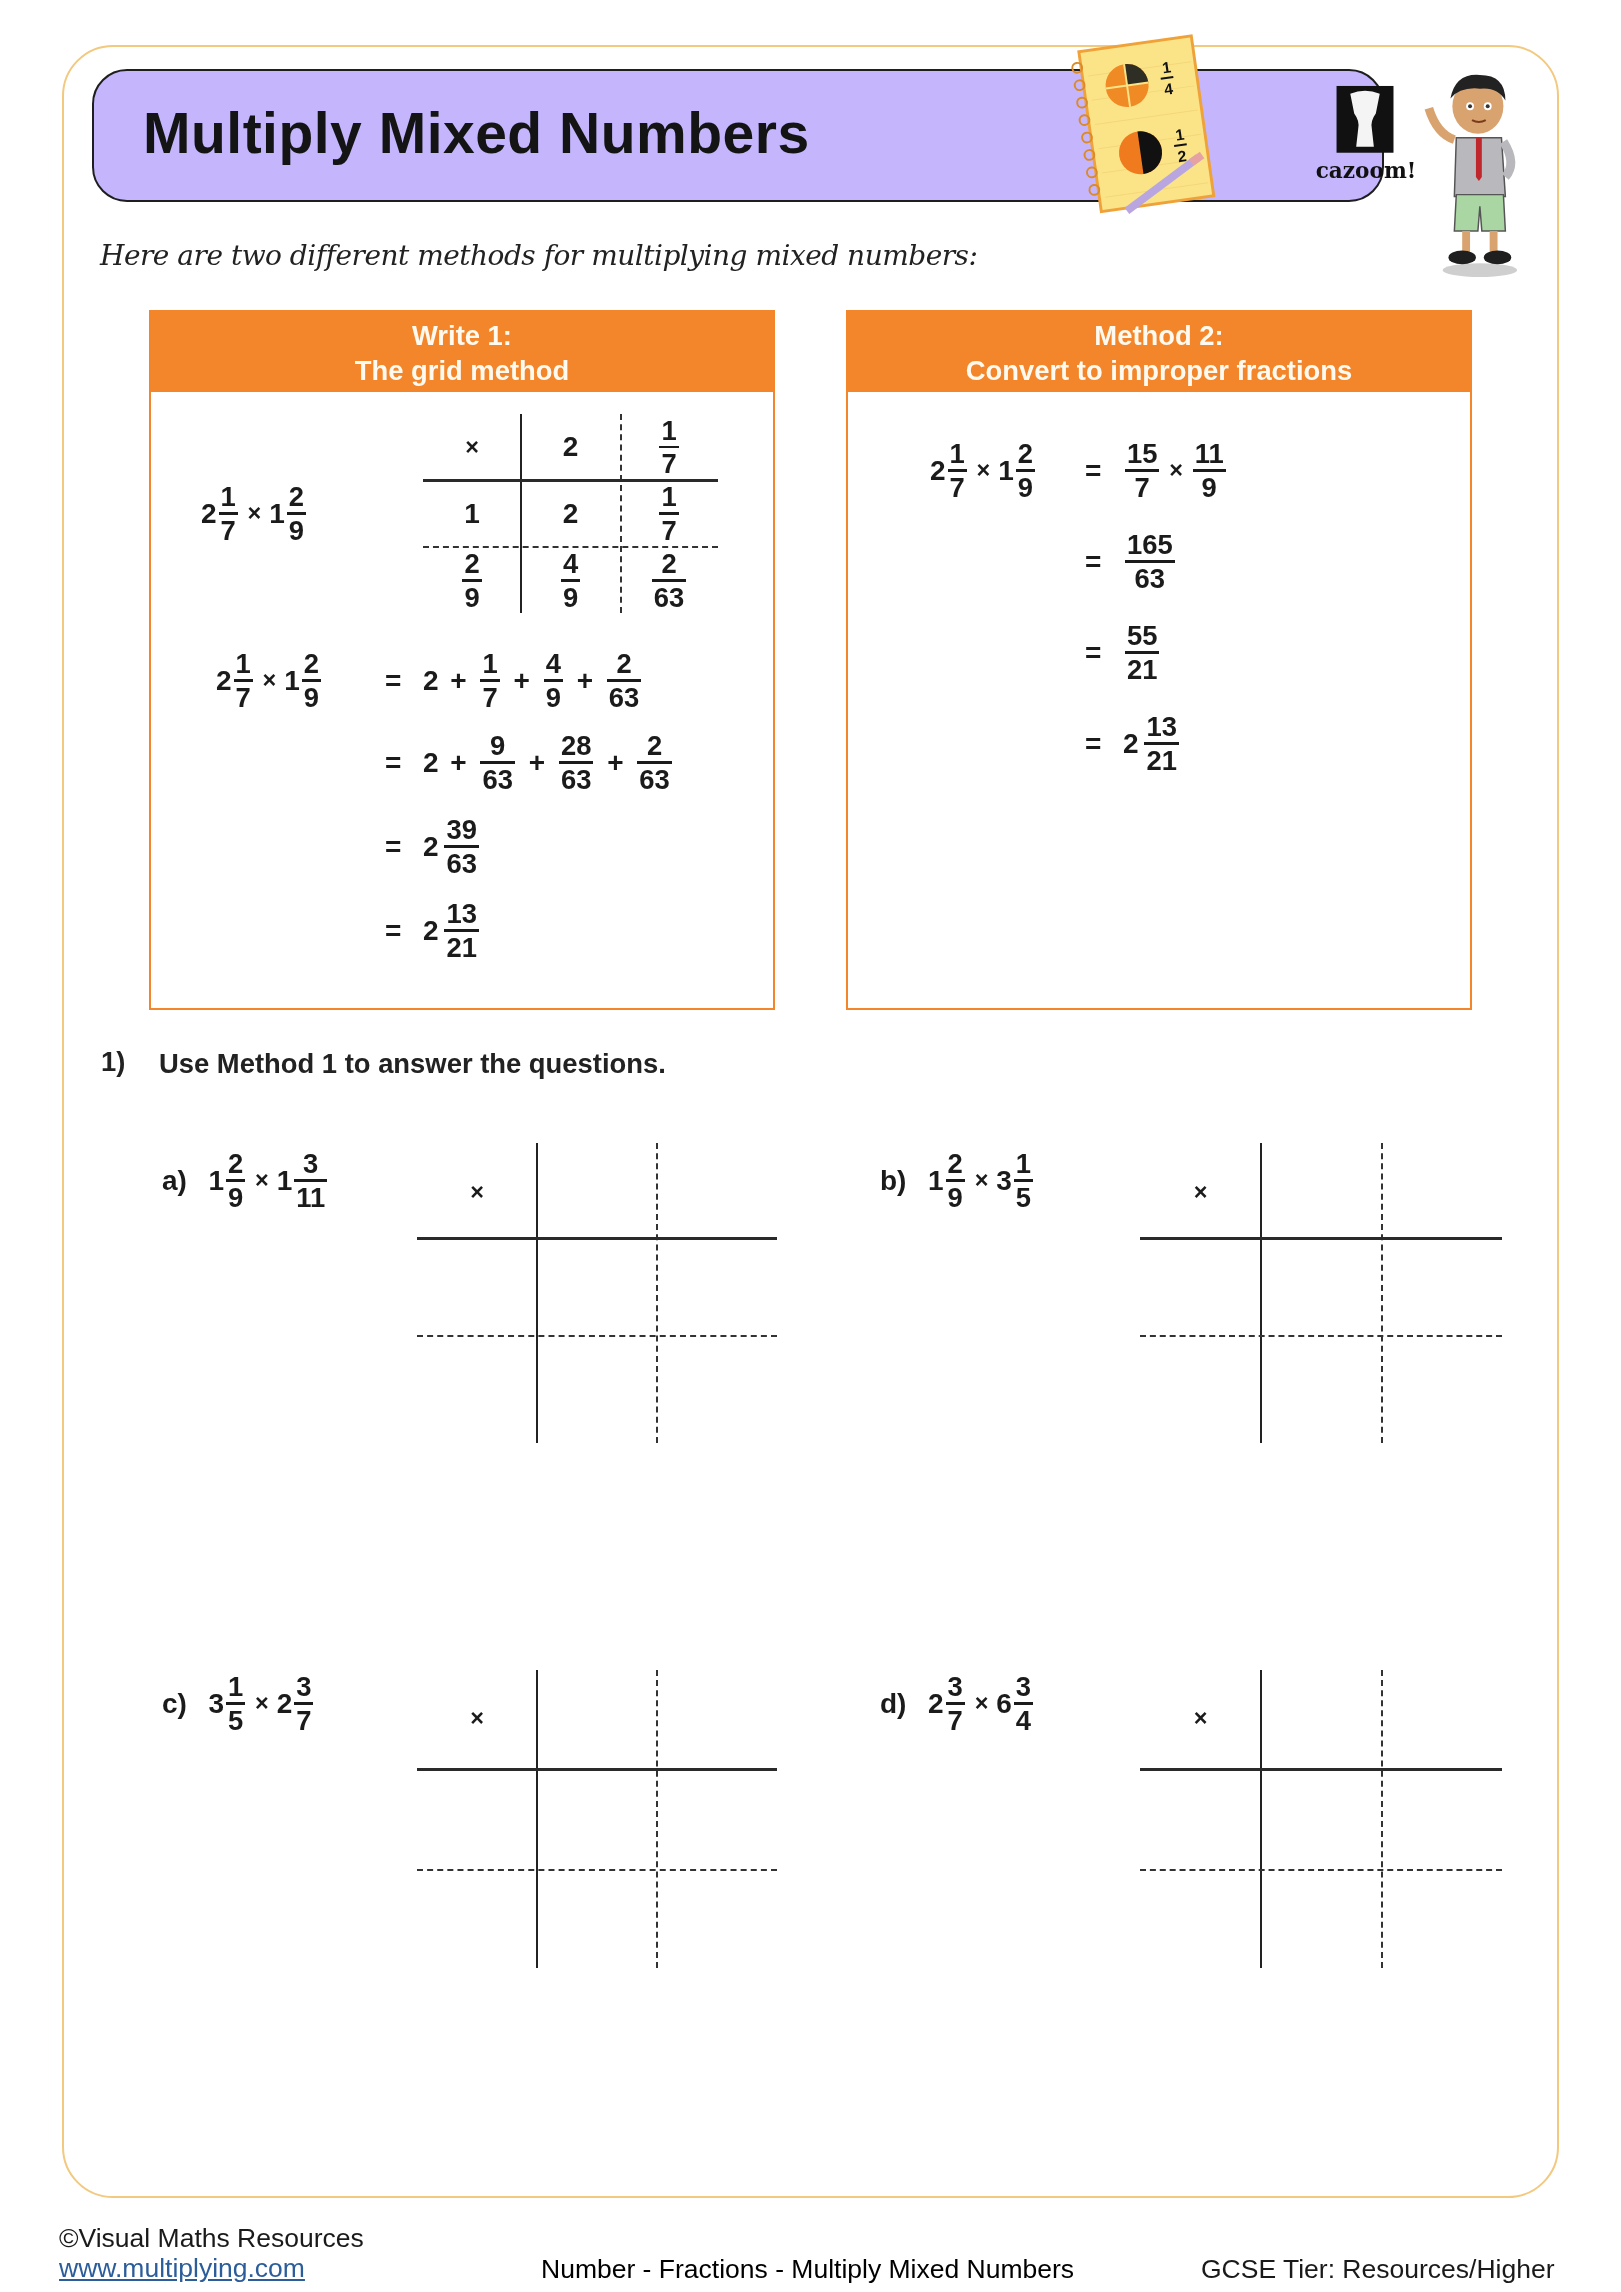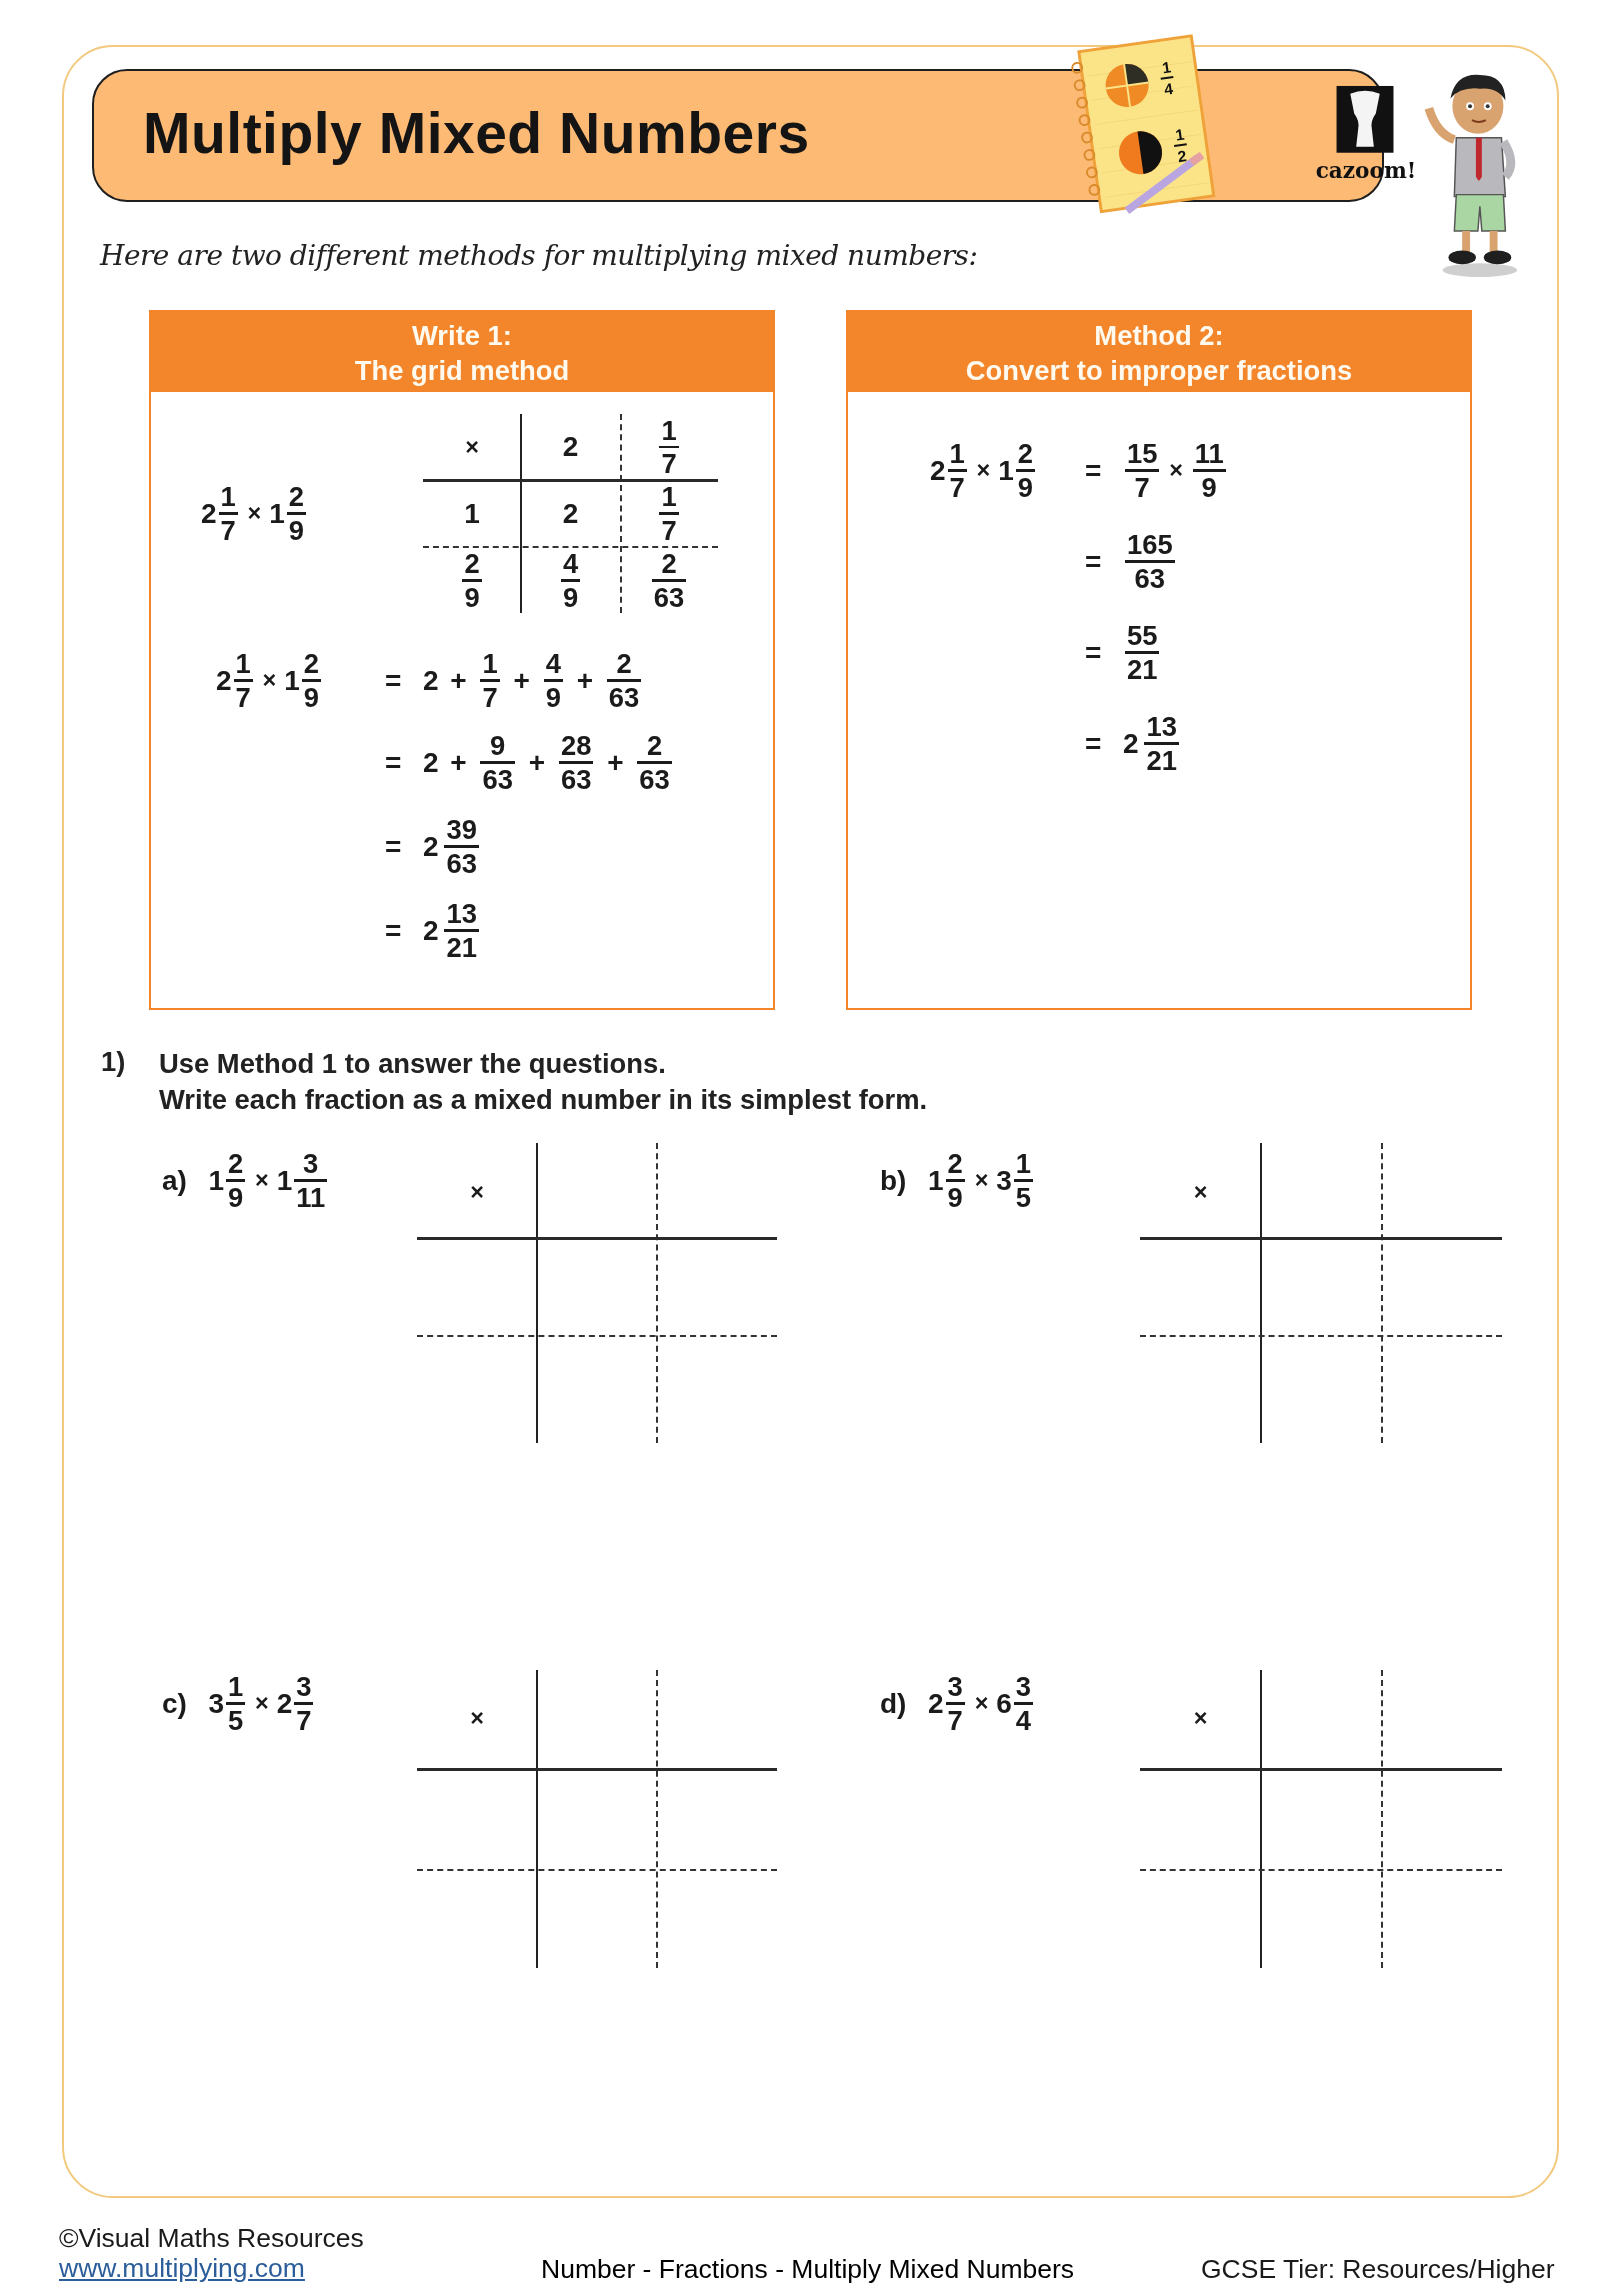--- a/index.html
+++ b/index.html
@@ -3,21 +3,21 @@
 <meta charset="utf-8">
 <style>
   html, body { margin: 0; padding: 0; background: #ffffff; }
   body { width: 1621px; height: 2293px; position: relative; overflow: hidden;
          font-family: "Liberation Sans", sans-serif; color: #222; }
 
   .outer-frame { position: absolute; left: 62px; top: 45px; width: 1497px; height: 2153px;
     border: 2.9px solid #f2c97e; border-radius: 51px; box-sizing: border-box; }
 
   .title-box { position: absolute; left: 92px; top: 69px; width: 1292px; height: 133px;
-    border: 2.9px solid #1e1e1e; border-radius: 35px; background: #fdba74; box-sizing: border-box; }
+    border: 2.9px solid #1e1e1e; border-radius: 35px; background: #c4b5fd; box-sizing: border-box; }
   .title-text { position: absolute; left: 49px; top: 29px; font-size: 57px; font-weight: bold;
     letter-spacing: 0.5px; color: #141414; white-space: nowrap; }
 
   .intro { position: absolute; left: 100px; top: 239px; font-family: "DejaVu Serif", serif;
     font-style: italic; font-size: 28px; color: #222; letter-spacing: -0.5px; white-space: nowrap; }
 
   .method-box { position: absolute; top: 310px; width: 626px; height: 700px;
     border: 2.9px solid #f3862a; box-sizing: border-box; background: #fff; }
   .method-header { position: absolute; left: 0; top: 0; right: 0; height: 80px; background: #f3862a;
     color: #fffaf0; text-align: center; font-size: 27.4px; font-weight: bold; line-height: 35px;
@@ -355,21 +355,20 @@
   <span class="frac">
       <span class="n">13</span>
       <span class="bar"></span>
       <span class="d">21</span>
     </span>
 </div>
 
 <div class="q-num">1)</div>
 <div class="q-text">
   <div>Use Method 1 to answer the questions.</div>
-  <div>Write each fraction as a mixed number in its simplest form.</div>
 </div>
 
 <div class="math" style="left:162px; top:1149px; height:63px;">
   <span class="num" style="margin-right:21.6px;">a)</span>
   <span class="num">1</span>
   <span class="frac">
       <span class="n">2</span>
       <span class="bar"></span>
       <span class="d">9</span>
     </span>

